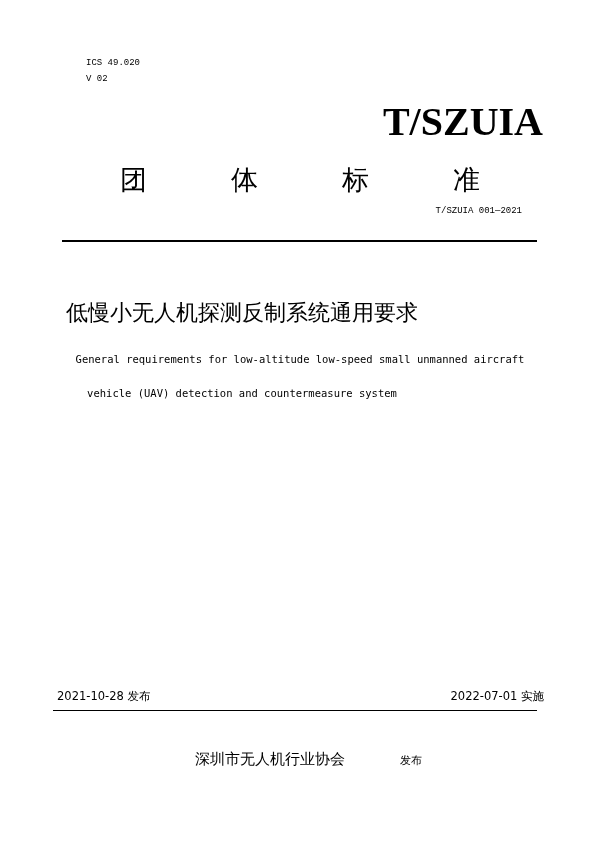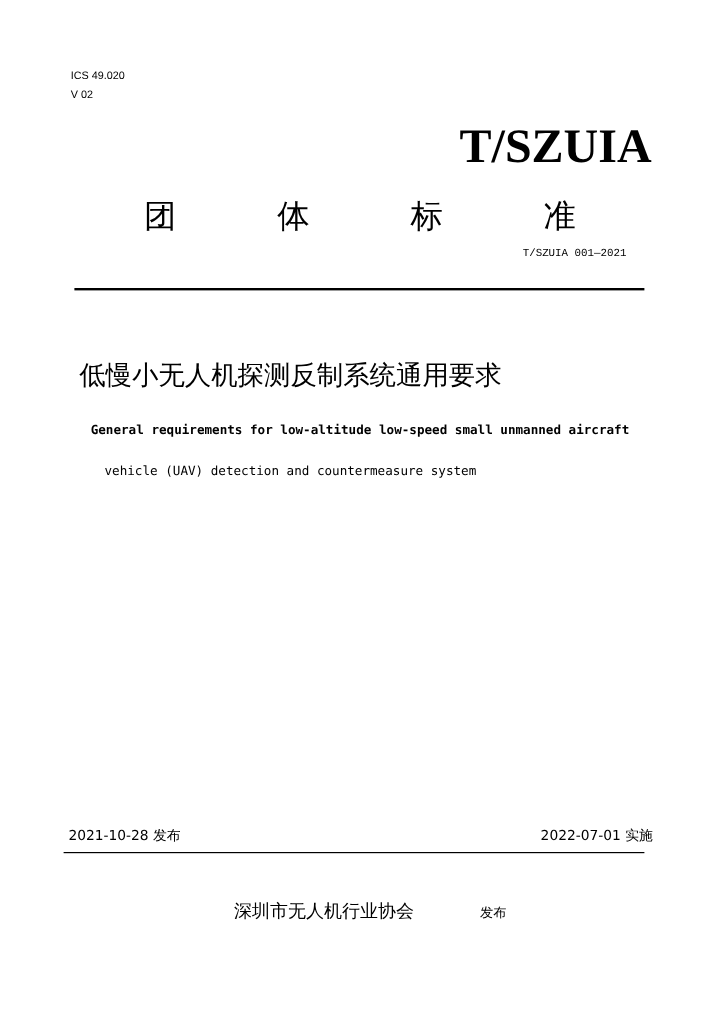--- a/index.html
+++ b/index.html
@@ -1,26 +1,26 @@
 <!DOCTYPE html>
 <html><head>
 <meta charset="utf-8">
 <style>
   html, body { margin: 0; padding: 0; background: #fff; }
   body { width: 600px; height: 850px; position: relative; overflow: hidden; color: #000; }
   .abs { position: absolute; white-space: nowrap; }
-  .small { font-family: Liberation Sans, sans-serif; font-size: 9px; }
+  .small { font-family: Liberation Mono, monospace; font-size: 9px; margin-left: 27px; }
   .ics { left: 59px; top: 58px; }
   .vcode { left: 59px; top: 74px; }
   .brand { right: 57px; top: 98px; font-family: "Liberation Serif", serif; font-weight: bold; font-size: 40px; letter-spacing: 0px; }
   .tuanti { left: 120px; top: 162px; width: 360px; display: flex; justify-content: space-between; font-family: "DejaVu Sans", sans-serif; font-size: 27px; }
   .stdno { right: 78px; top: 206px; font-family: Liberation Mono, monospace; font-size: 9px; }
   .rule-top { left: 62px; top: 240px; width: 475px; height: 2px; background: #000; }
   .title-cn { left: 0; width: 484px; top: 298px; text-align: center; font-family: "DejaVu Sans", sans-serif; font-size: 22px; }
-  .title-en1 { left: 0; width: 600px; top: 353px; text-align: center; font-family: "DejaVu Sans Mono", monospace; font-size: 10.5px; font-weight: bold; }
+  .title-en1 { left: 0; width: 600px; top: 353px; text-align: center; font-family: "DejaVu Sans Mono", monospace; font-size: 10.5px; }
   .title-en2 { left: 0; width: 484px; top: 387px; text-align: center; font-family: "DejaVu Sans Mono", monospace; font-size: 10.5px; }
   .date-issue { left: 57px; top: 689px; font-family: "DejaVu Sans", sans-serif; font-size: 11.5px; }
   .date-impl { right: 56px; top: 689px; font-family: "DejaVu Sans", sans-serif; font-size: 11.5px; }
   .rule-bottom { left: 53px; top: 710px; width: 484px; height: 1px; background: #000; }
   .publisher { left: 195px; top: 750px; font-family: "DejaVu Sans", sans-serif; font-size: 15px; }
   .publish-label { left: 400px; top: 753px; font-family: Liberation Serif, serif; font-size: 11px; }
 </style>
 </head>
 <body>
 

